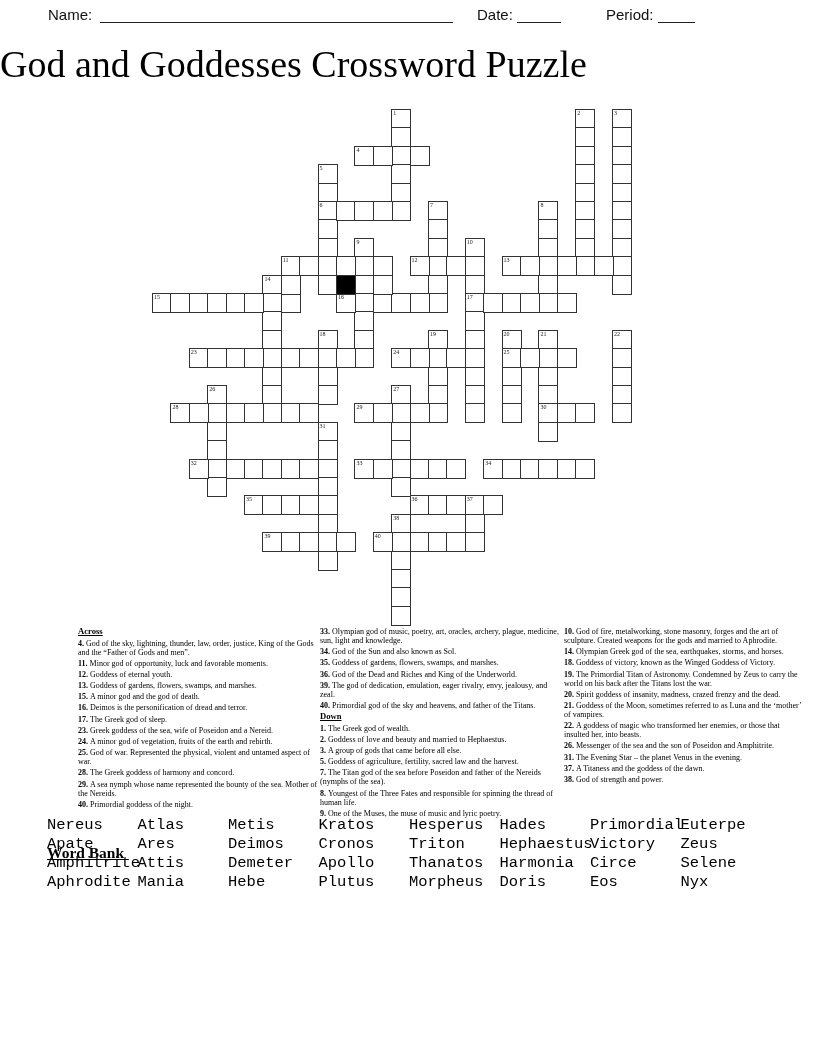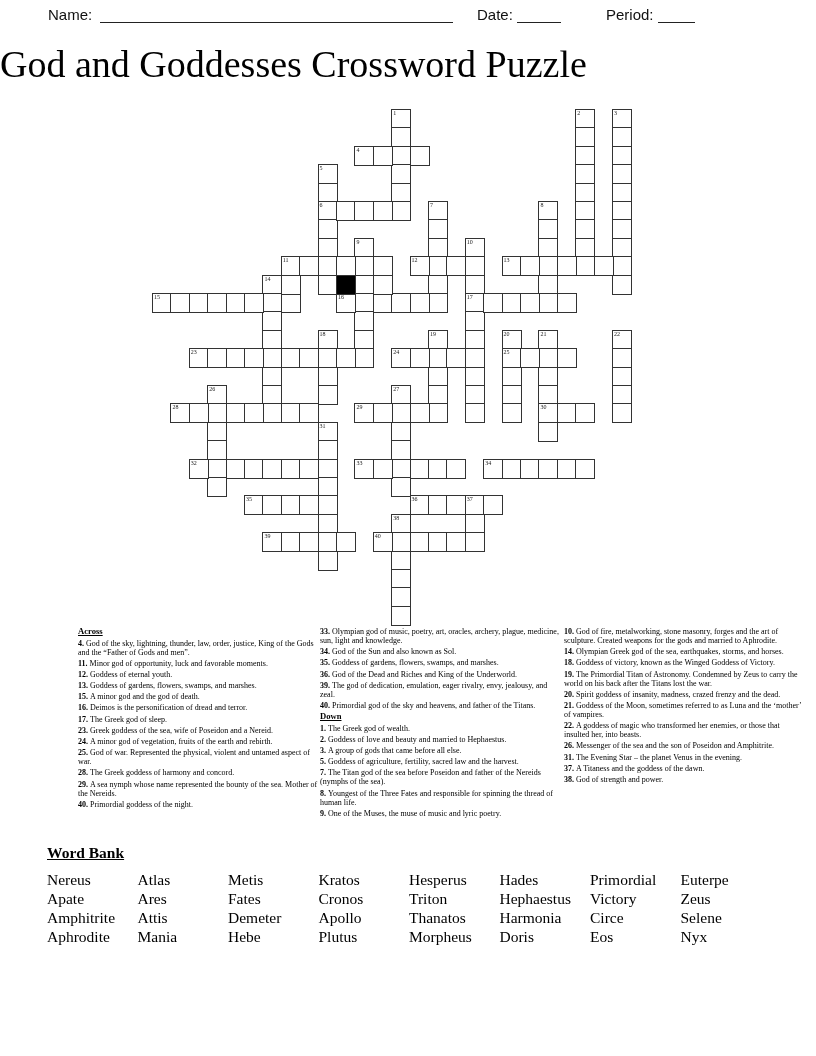--- a/index.html
+++ b/index.html
@@ -18,21 +18,21 @@
   .cell.black{background:#000;}
   .cell .num{position:absolute;top:0px;left:1px;font-family:"Liberation Serif",serif;
              font-size:6px;line-height:7px;color:#222;}
   
   .clue-col{position:absolute;top:627px;font-size:8px;line-height:9px;color:#000;margin-left:31px;}
   .clue{margin:0 0 2.2px 0;}
   .clue b{font-weight:bold;}
   .clue-header{font-weight:bold;text-decoration:underline;font-size:8.6px;margin:0 0 2.5px 0;}
   
   .wb-header{position:absolute;left:47px;top:844px;font-size:15.5px;font-weight:bold;text-decoration:underline;}
-  .wb-rows{position:absolute;left:47px;top:870px;width:730px;}
+  .wb-rows{position:absolute;left:47px;top:816px;width:730px;font-family:Liberation Mono, monospace;}
   .wb-row{display:grid;grid-template-columns:repeat(8,90.5px);height:19px;}
   .wb-row span{font-size:15.5px;line-height:19px;white-space:nowrap;}
 </style>
 </head>
 <body>
 
 <div class="page">
 
   <span class="hdr-label" style="left:48px;">Name:</span>
   <span class="blank" style="left:100px;width:353px;"></span>
@@ -397,21 +397,21 @@
         <span>Metis</span>
         <span>Kratos</span>
         <span>Hesperus</span>
         <span>Hades</span>
         <span>Primordial</span>
         <span>Euterpe</span>
       </div>
       <div class="wb-row">
         <span>Apate</span>
         <span>Ares</span>
-        <span>Fates</span>
+        <span>Deimos</span>
         <span>Cronos</span>
         <span>Triton</span>
         <span>Hephaestus</span>
         <span>Victory</span>
         <span>Zeus</span>
       </div>
       <div class="wb-row">
         <span>Amphitrite</span>
         <span>Attis</span>
         <span>Demeter</span>

